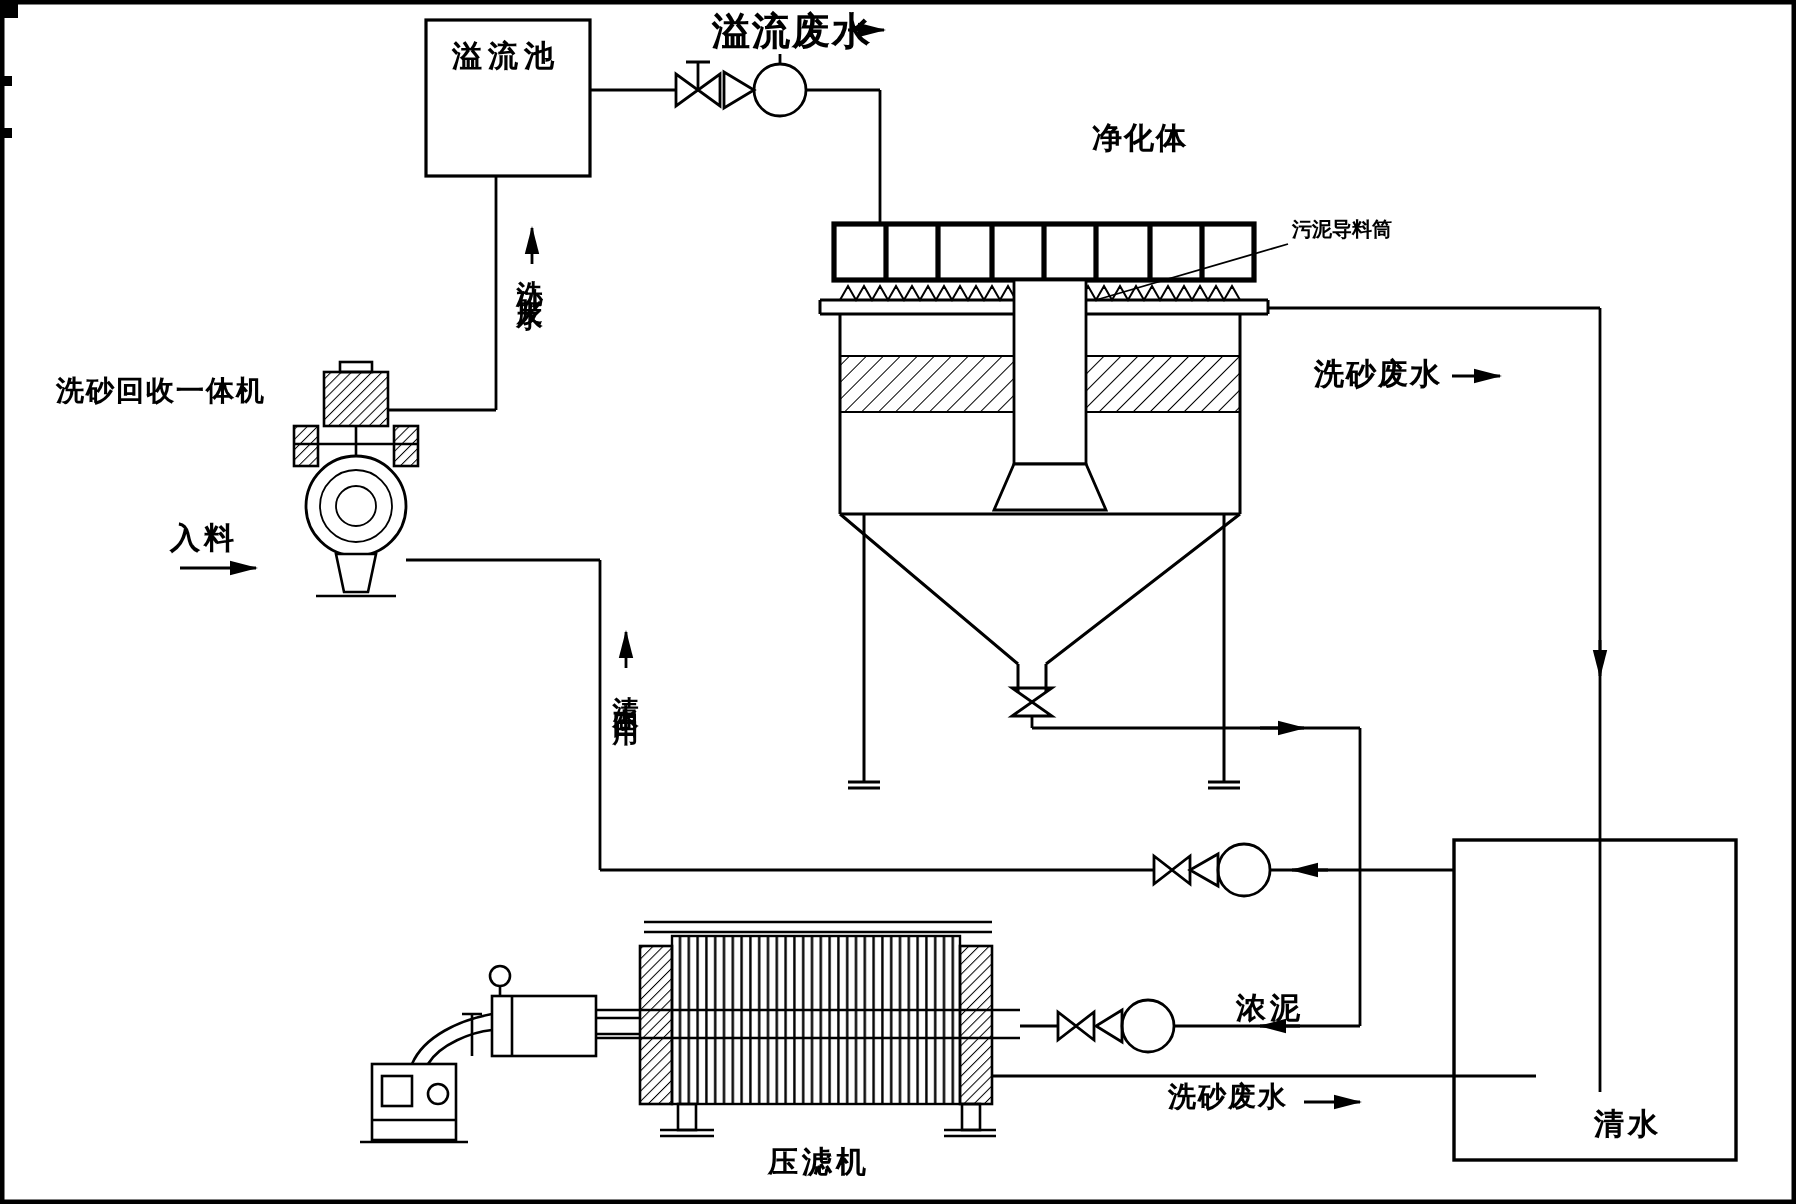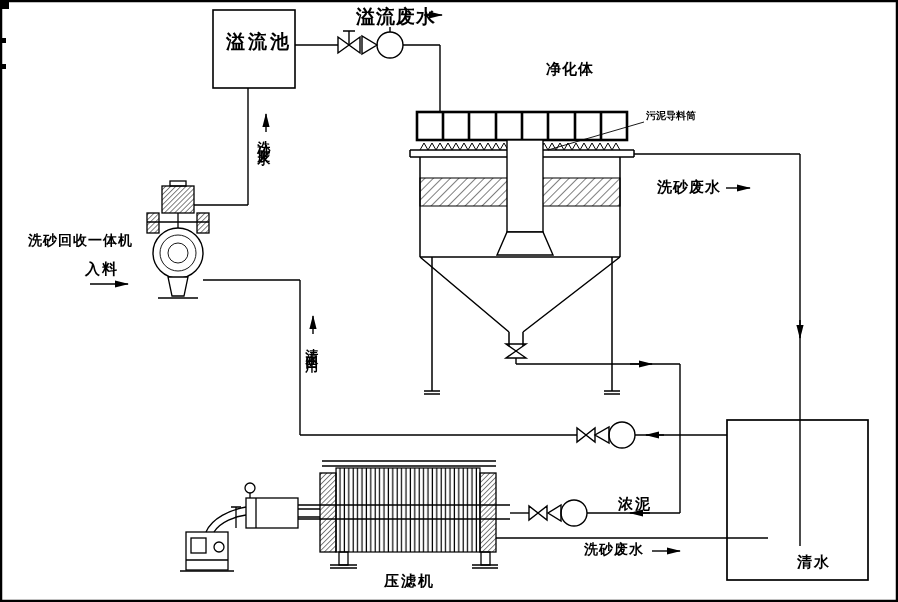--- a/index.html
+++ b/index.html
@@ -153,26 +153,26 @@
     </g>
 
     <g stroke-width="1.4">
       <path d="M496,538 H768"></path>
       <path d="M652,551 H680" marker-end="url(#arr)"></path>
     </g>
 
   </g>
 </svg>
 
-<div class="lbl" style="left:226px;top:31px;font-size:19px;letter-spacing:3px;">溢流池</div>
+<div class="lbl" style="left:226px;top:20px;font-size:15px;letter-spacing:3px;">溢流池</div>
 <div class="lbl" style="left:356px;top:6px;font-size:19px;letter-spacing:1px;text-align:right;">溢流废水</div>
 <div class="lbl" style="left:546px;top:61px;font-size:15px;letter-spacing:1px;">净化体</div>
 <div class="lbl" style="left:646px;top:110px;font-size:10px;">污泥导料筒</div>
 <div class="lbl" style="left:657px;top:179px;font-size:15px;letter-spacing:1px;">洗砂废水</div>
-<div class="lbl" style="left:28px;top:189px;font-size:14px;letter-spacing:1px;margin-top:44px;">洗砂回收一体机</div>
+<div class="lbl" style="left:28px;top:189px;font-size:14px;letter-spacing:1px;">洗砂回收一体机</div>
 <div class="lbl" style="left:85px;top:261px;font-size:15px;letter-spacing:2px;">入料</div>
 <div class="lbl vert" style="left:256px;top:130px;font-size:13px;">洗砂废水</div>
 <div class="lbl vert" style="left:304px;top:338px;font-size:13px;">清水回用</div>
 <div class="lbl" style="left:618px;top:480px;font-size:15px;letter-spacing:2px;margin-top:16px;">浓泥</div>
 <div class="lbl" style="left:384px;top:573px;font-size:15px;letter-spacing:2px;">压滤机</div>
 <div class="lbl" style="left:584px;top:542px;font-size:14px;letter-spacing:1px;">洗砂废水</div>
 <div class="lbl" style="left:797px;top:554px;font-size:15px;letter-spacing:2px;">清水</div>
 
 </div>
 

